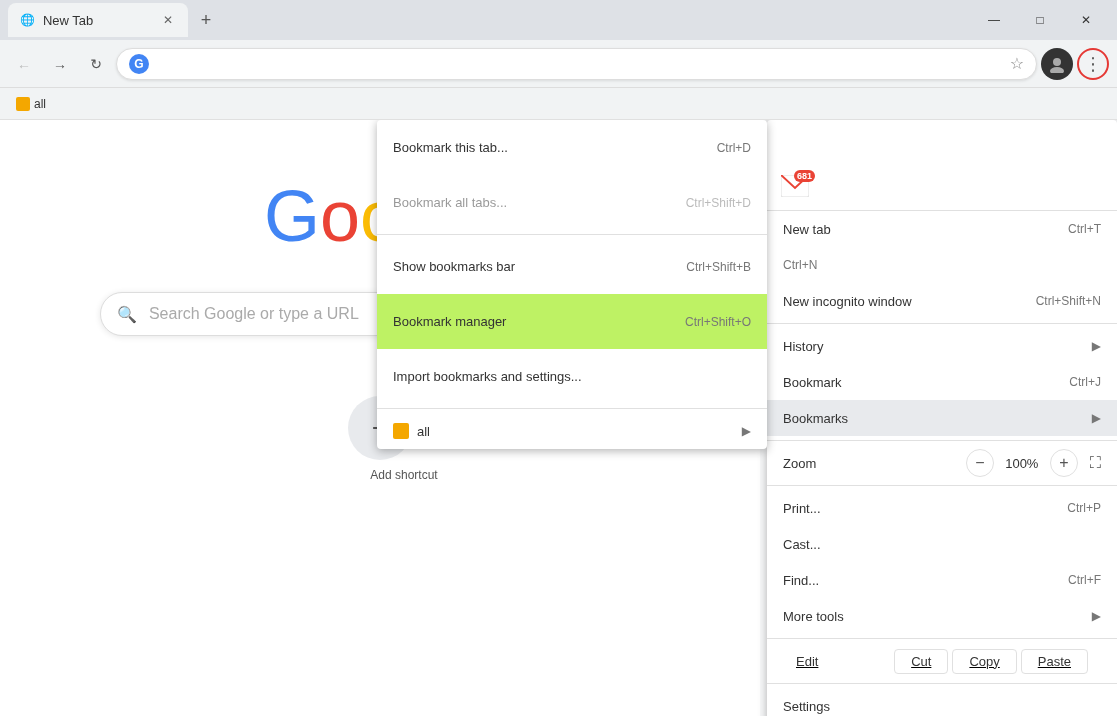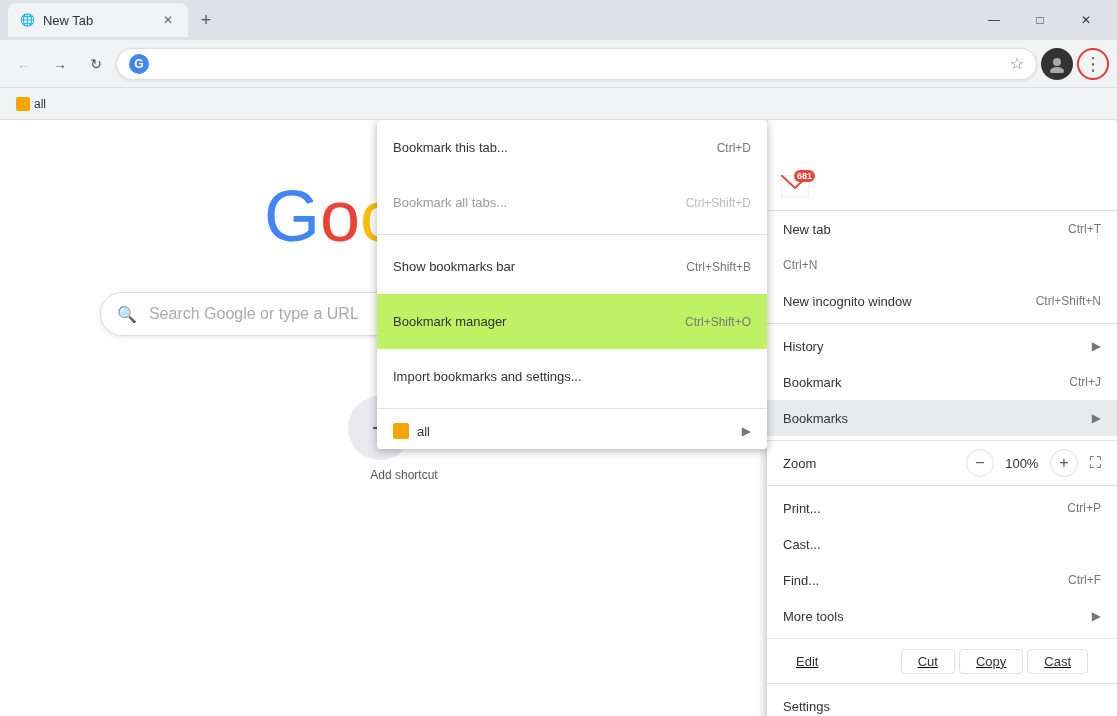--- a/index.html
+++ b/index.html
@@ -648,21 +648,21 @@
       <span class="menu-item-arrow">▶</span>
     </div>
 
     <div class="menu-divider"></div>
 
     <div class="edit-row">
       <span class="edit-label">Edit</span>
       <div class="edit-btns">
         <button class="edit-btn">Cut</button>
         <button class="edit-btn">Copy</button>
-        <button class="edit-btn">Cast</button>
+        <button class="edit-btn">Paste</button>
       </div>
     </div>
 
     <div class="menu-divider"></div>
 
     <div class="menu-item">
       <span class="menu-item-label">Settings</span>
     </div>
 
     <div class="menu-item">

